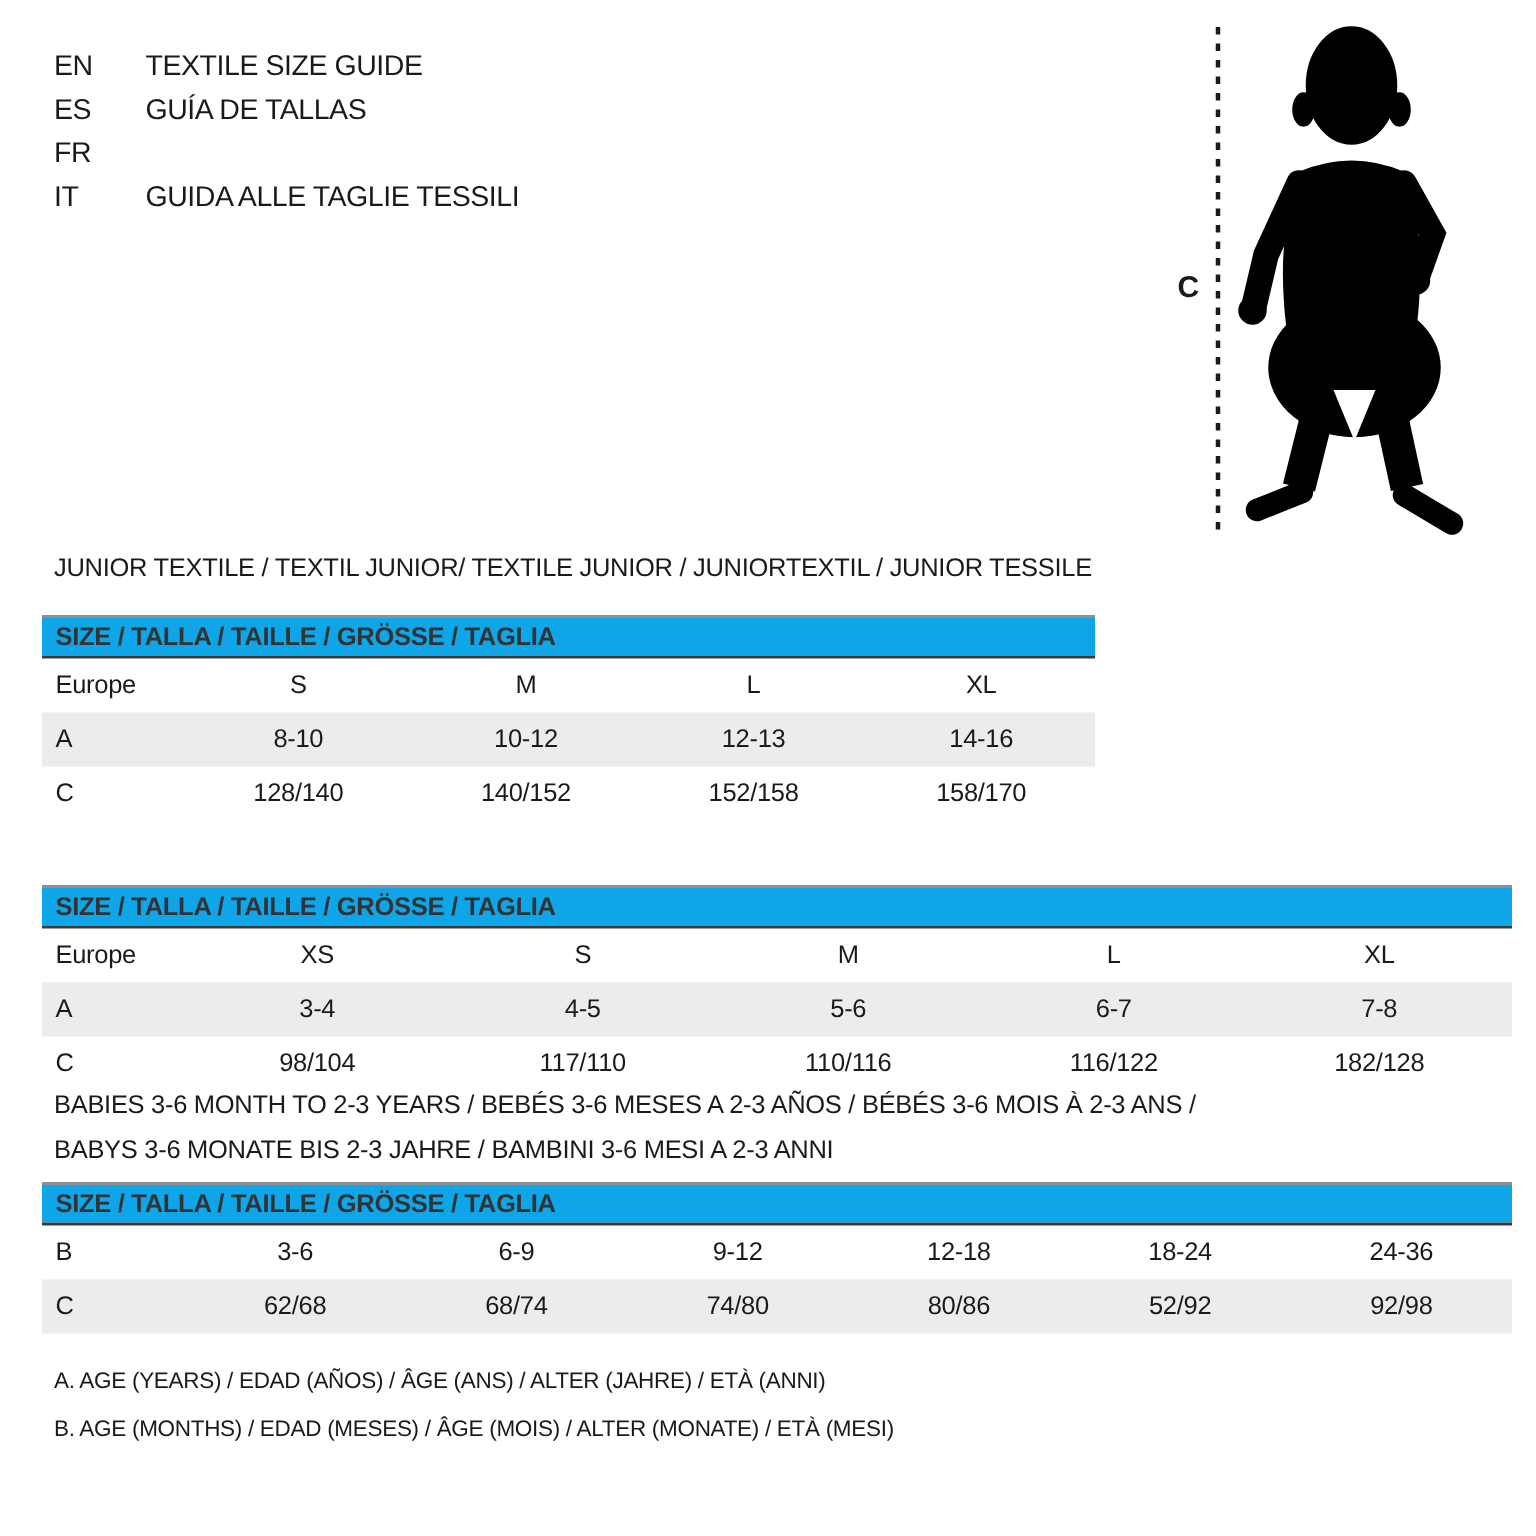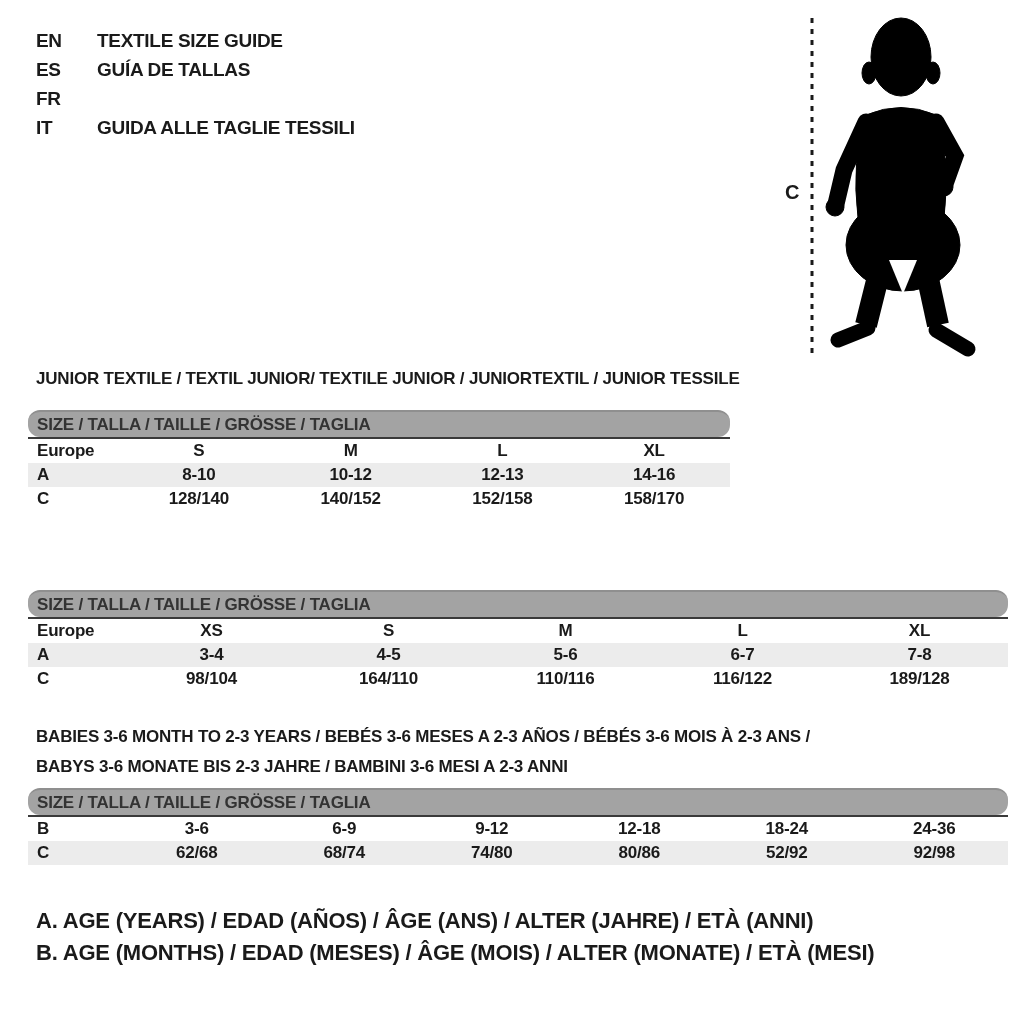--- a/index.html
+++ b/index.html
@@ -6,54 +6,54 @@
   html,body { background:#ffffff; }
   body {
     width:1024px; height:1024px;
     font-family:"Liberation Sans", sans-serif;
     color:#1a1a1a;
   }
   .canvas { position:relative; width:1024px; height:1024px; overflow:hidden; background:#fff; }
 
   
   .lang-list { position:absolute; left:36px; top:30px; }
-  .lang-row { display:flex; height:29px; 
-              font-weight:700; font-size:19px; letter-spacing:-0.3px; }
+  .lang-row { display:flex; height:29px; align-items:center;
+              font-weight:400; font-size:19px; letter-spacing:-0.3px; }
   .lang-row .code { width:61px; }
 
   
   .figure-svg { position:absolute; left:778px; top:10px; }
   .c-label { position:absolute; left:785px; top:181px; font-weight:700; font-size:20px; }
 
   
-  .sec-title { position:absolute; left:36px; font-weight:700; font-size:17px;
+  .sec-title { position:absolute; left:36px; font-weight:400; font-size:17px;
                letter-spacing:-0.2px; line-height:30px; white-space:nowrap; }
   .t-junior   { top:364px; }
   .t-children { top:544px; }
   .t-babies   { top:722px; }
   .sub { font-size:11px; vertical-align:sub; }
 
   
   .size-table { position:absolute; left:28px; }
   .junior-table   { top:410px; width:702px; }
   .children-table { top:590px; width:980px; }
   .babies-table   { top:788px; width:980px; }
-  .bar { height:27px; background:#a3a3a3; border-top:2px solid #8f8f8f;
+  .bar { height:27px; background:#0ea5e9; border-top:2px solid #8f8f8f;
          display:flex; align-items:center; padding-left:9px;
-         font-weight:700; font-size:17px; color:#333333; letter-spacing:-0.2px;border-radius:12px; }
+         font-weight:700; font-size:17px; color:#333333; letter-spacing:-0.2px; }
   .tbody { border-top:2px solid #3a3a3a; }
-  .trow { display:flex; align-items:center; height:24px;
-          font-weight:700; font-size:17px; letter-spacing:-0.2px; }
+  .trow { display:flex; align-items:center; height:36px;
+          font-weight:400; font-size:17px; letter-spacing:-0.2px; }
   .trow.shaded { background:#ececec; }
   .trow .rlbl { width:95px; padding-left:9px; }
   .trow .tcell { flex:1; text-align:center; }
 
   
   .legend { position:absolute; left:36px; top:905px; }
-  .legend-line { font-weight:700; font-size:22px; line-height:32px; letter-spacing:-0.2px; }
+  .legend-line { font-weight:400; font-size:15px; line-height:32px; letter-spacing:-0.2px; }
 </style>
 </head>
 <body>
 
 <div class="canvas">
 
   <div class="lang-list">
     <div class="lang-row">
       <span class="code">EN</span>
       <span class="lbl">TEXTILE SIZE GUIDE</span>
@@ -136,24 +136,24 @@
         <span class="rlbl">A</span>
         <span class="tcell">3-4</span>
         <span class="tcell">4-5</span>
         <span class="tcell">5-6</span>
         <span class="tcell">6-7</span>
         <span class="tcell">7-8</span>
       </div>
       <div class="trow">
         <span class="rlbl">C</span>
         <span class="tcell">98/104</span>
-        <span class="tcell">164/110</span>
+        <span class="tcell">117/110</span>
         <span class="tcell">110/116</span>
         <span class="tcell">116/122</span>
-        <span class="tcell">189/128</span>
+        <span class="tcell">182/128</span>
       </div>
     </div>
   </div>
 
   <div class="sec-title t-babies">
     <div>BABIES 3-6 MONTH TO 2-3 YEARS / BEBÉS 3-6 MESES A 2-3 AÑOS / BÉBÉS 3-6 MOIS À 2-3 ANS /</div>
     <div>BABYS 3-6 MONATE BIS 2-3 JAHRE / BAMBINI 3-6 MESI A 2-3 ANNI</div>
   </div>
   <div class="size-table babies-table">
     <div class="bar">SIZE / TALLA / TAILLE / GRÖSSE / TAGLIA</div>

